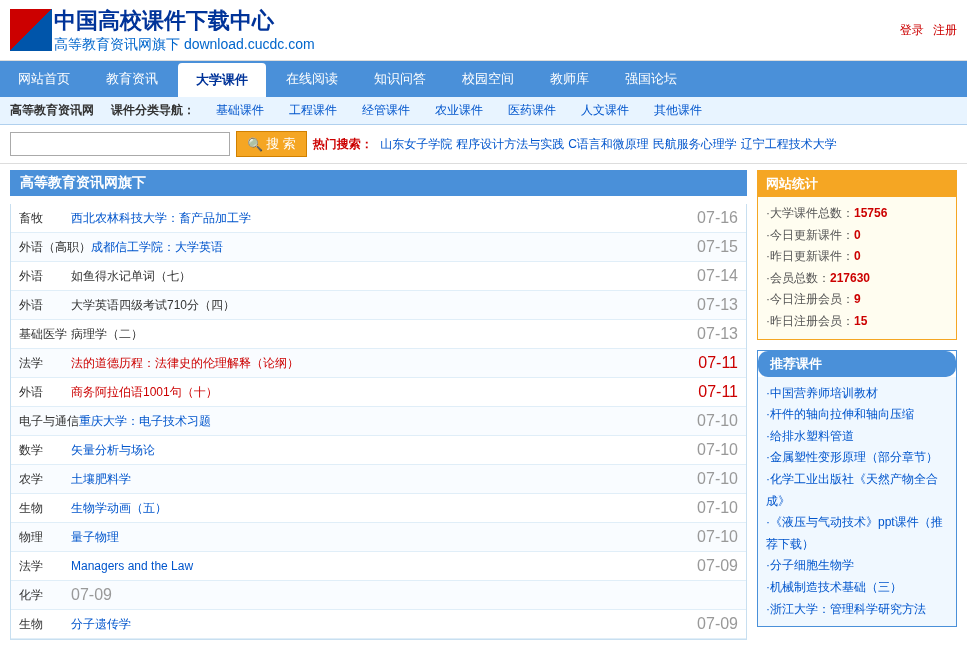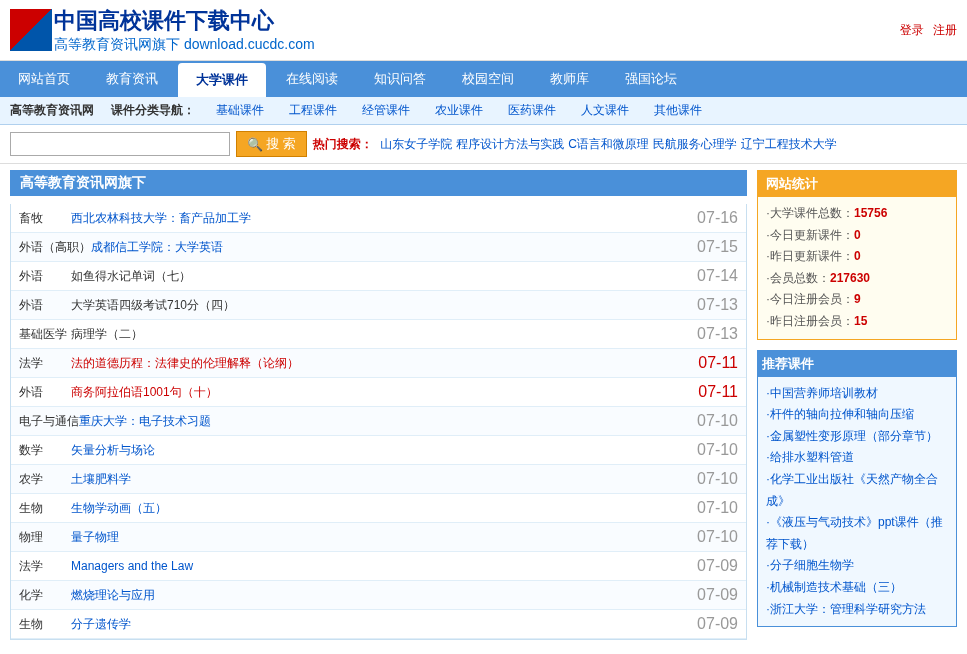--- a/index.html
+++ b/index.html
@@ -56,21 +56,21 @@
 
     
     #stats-panel { border: 1px solid #f5a623; margin-bottom: 10px; }
     #stats-title { background: #f5a623; color: #fff; font-size: 13px; font-weight: bold; padding: 4px 8px; }
     #stats-body { padding: 6px 8px; background: #fffdf0; }
     .stat-row { color: #333; font-size: 12px; line-height: 1.8; }
     .stat-label { color: #555; }
     .stat-val { color: #cc0000; font-weight: bold; }
 
     #recommend-panel { border: 1px solid #4a90d9; margin-bottom: 10px; }
-    #recommend-title { background: #4a90d9; color: #fff; font-size: 13px; font-weight: bold; padding: 4px 4px; }
+    #recommend-title { background: #4a90d9; color: #fff; font-size: 13px; font-weight: bold; padding: 4px 12px; border-radius: 10px; }
     #recommend-body { padding: 6px 8px; background: #f0f8ff; }
     .rec-link { display: block; color: #0055cc; text-decoration: none; font-size: 12px; line-height: 1.8; }
   </style>
 </head>
 <body>
 
 <div id="header">
   <div id="logo-area">
     <div id="logo-icon">
       <svg width="42" height="42" viewBox="0 0 42 42">
@@ -192,21 +192,20 @@
           <a href="#" class="course-title">量子物理</a>
           <span class="course-date">07-10</span>
         </div>
         <div class="course-row">
           <span class="course-cat">法学</span>
           <a href="#" class="course-title">Managers and the Law</a>
           <span class="course-date">07-09</span>
         </div>
         <div class="course-row">
           <span class="course-cat">化学</span>
-          <a href="#" class="course-title">燃烧理论与应用</a>
           <span class="course-date">07-09</span>
         </div>
         <div class="course-row">
           <span class="course-cat">生物</span>
           <a href="#" class="course-title">分子遗传学</a>
           <span class="course-date">07-09</span>
         </div>
       </div>
   </div>
 
@@ -222,22 +221,22 @@
           <div class="stat-row"><span class="stat-label">·今日注册会员：</span><span class="stat-val">9</span></div>
           <div class="stat-row"><span class="stat-label">·昨日注册会员：</span><span class="stat-val">15</span></div>
         </div>
     </div>
 
     <div id="recommend-panel">
       <div id="recommend-title">推荐课件</div>
       <div id="recommend-body">
           <a href="#" class="rec-link">·中国营养师培训教材</a>
           <a href="#" class="rec-link">·杆件的轴向拉伸和轴向压缩</a>
+          <a href="#" class="rec-link">·给排水塑料管道</a>
           <a href="#" class="rec-link">·金属塑性变形原理（部分章节）</a>
-          <a href="#" class="rec-link">·给排水塑料管道</a>
           <a href="#" class="rec-link">·化学工业出版社《天然产物全合成》</a>
           <a href="#" class="rec-link">·《液压与气动技术》ppt课件（推荐下载）</a>
           <a href="#" class="rec-link">·分子细胞生物学</a>
           <a href="#" class="rec-link">·机械制造技术基础（三）</a>
           <a href="#" class="rec-link">·浙江大学：管理科学研究方法</a>
         </div>
     </div>
 
   </div>
 </div>

